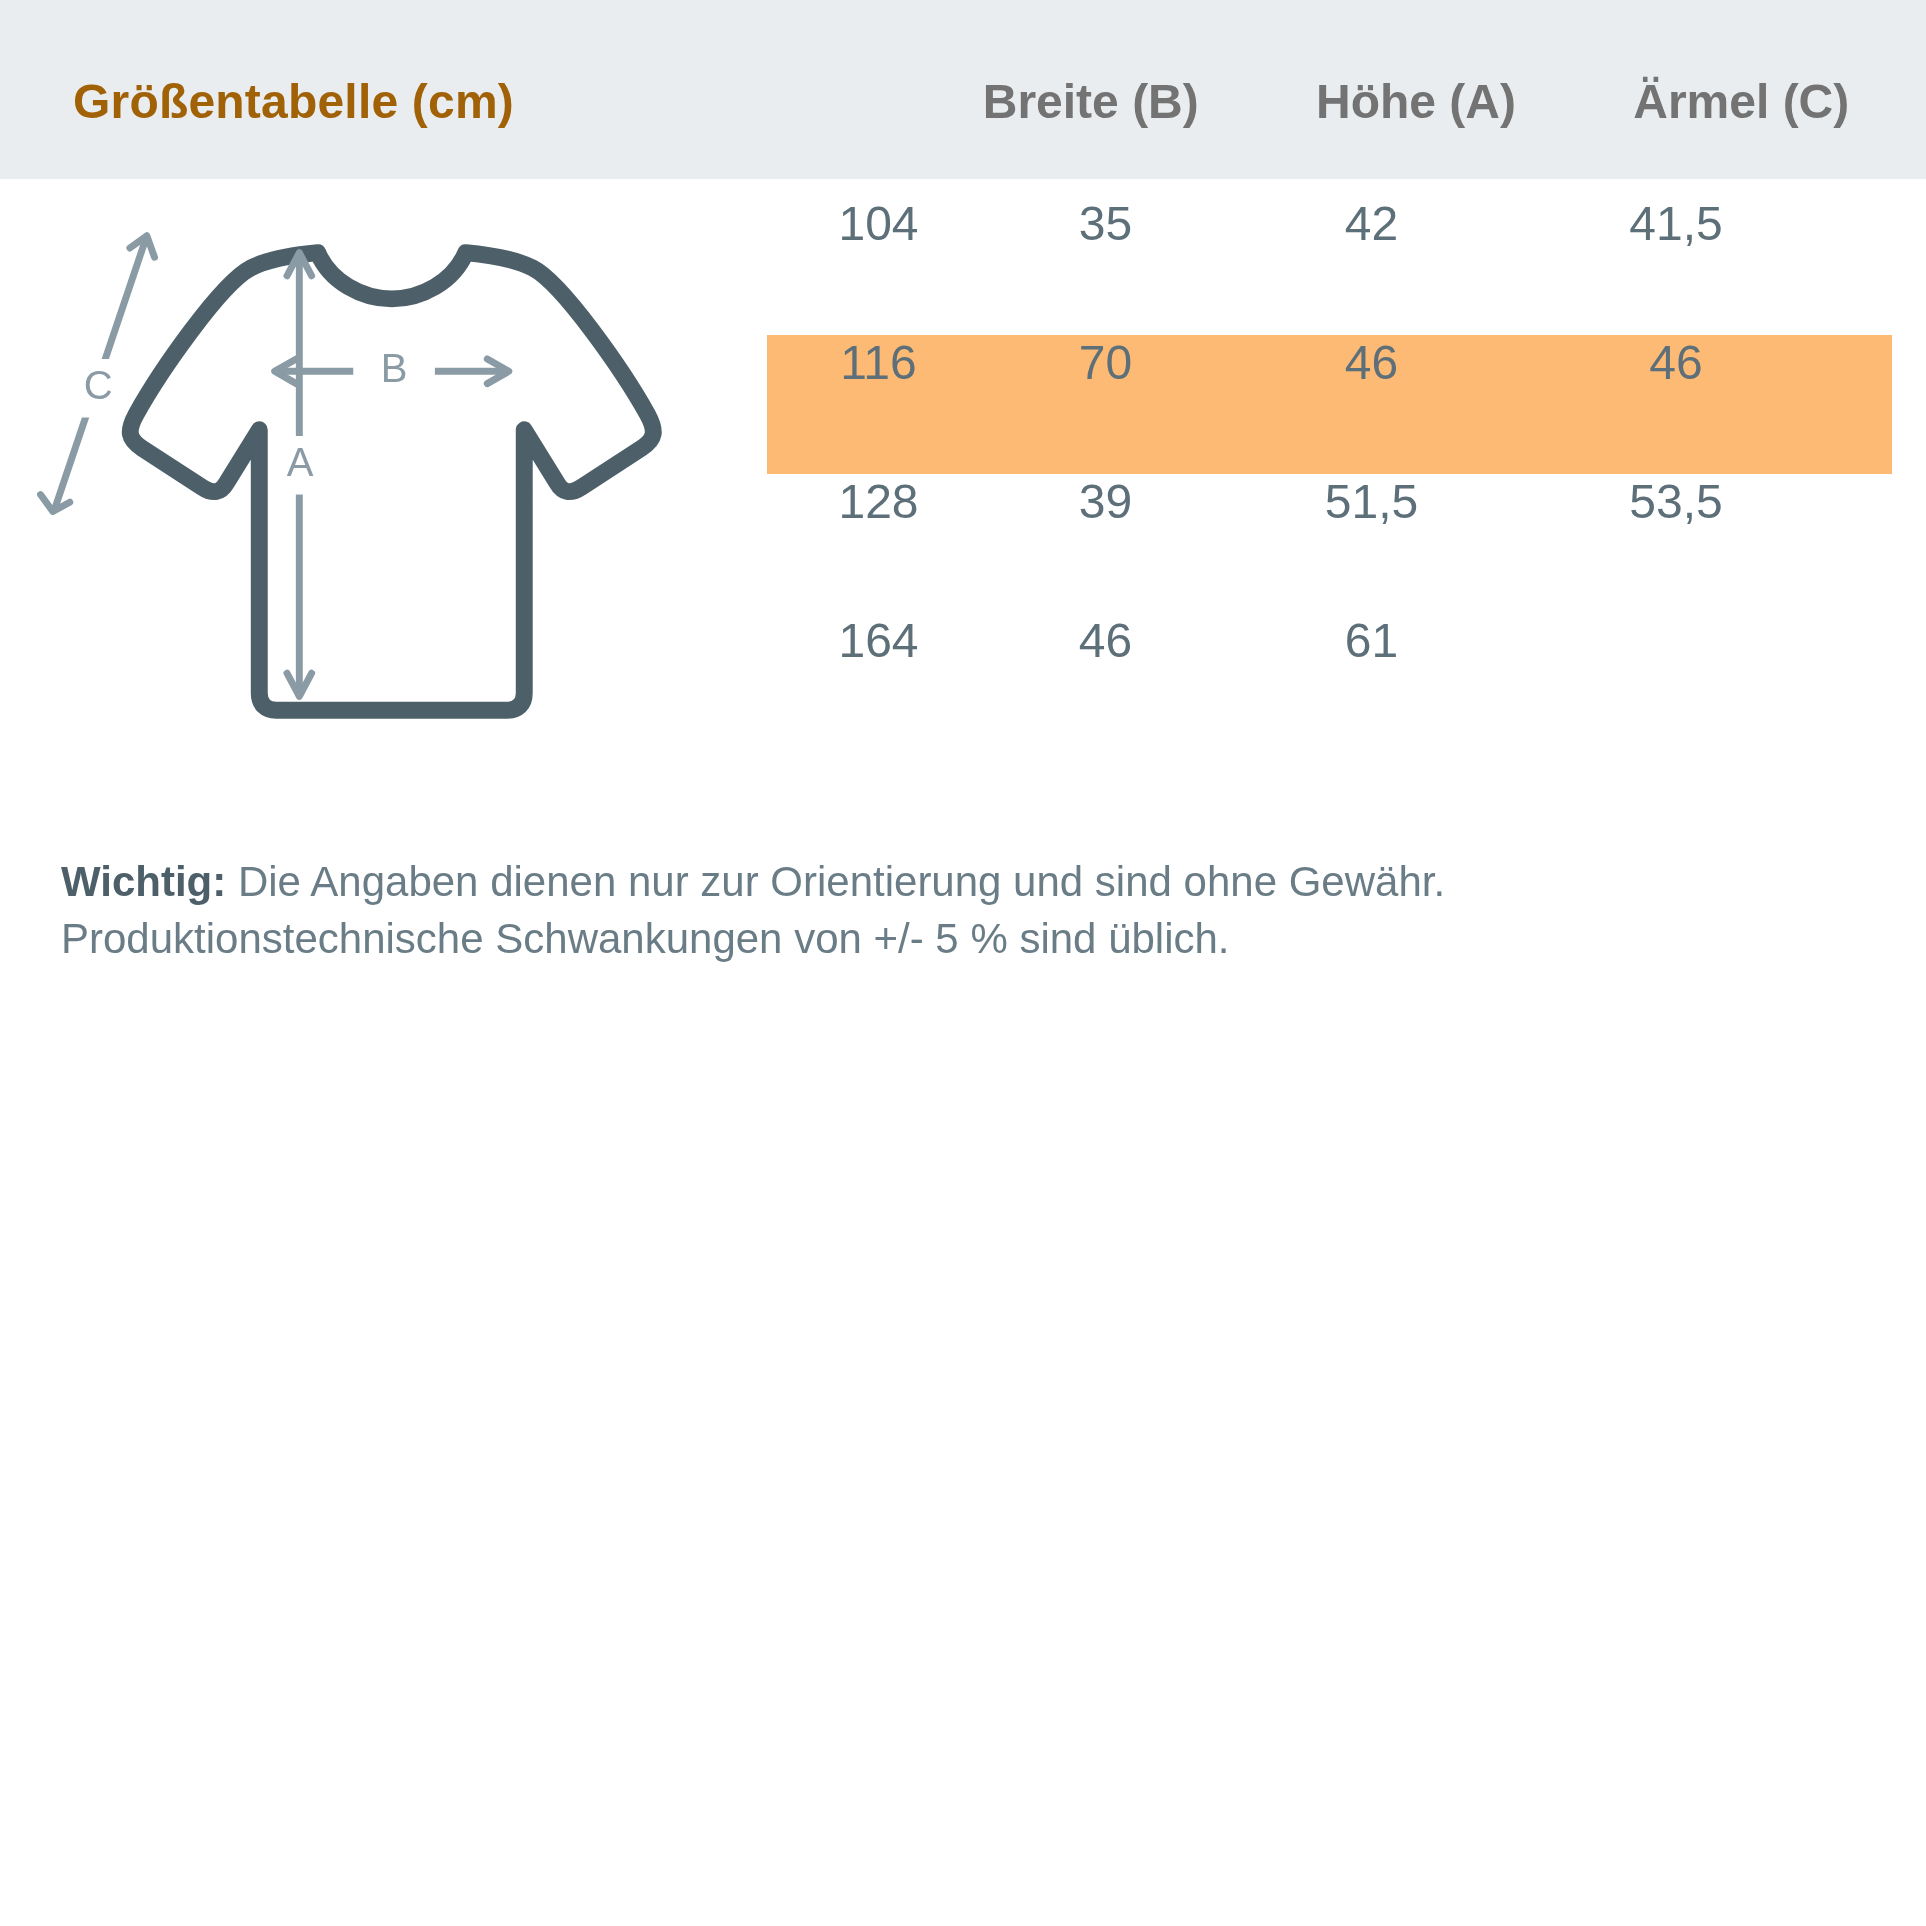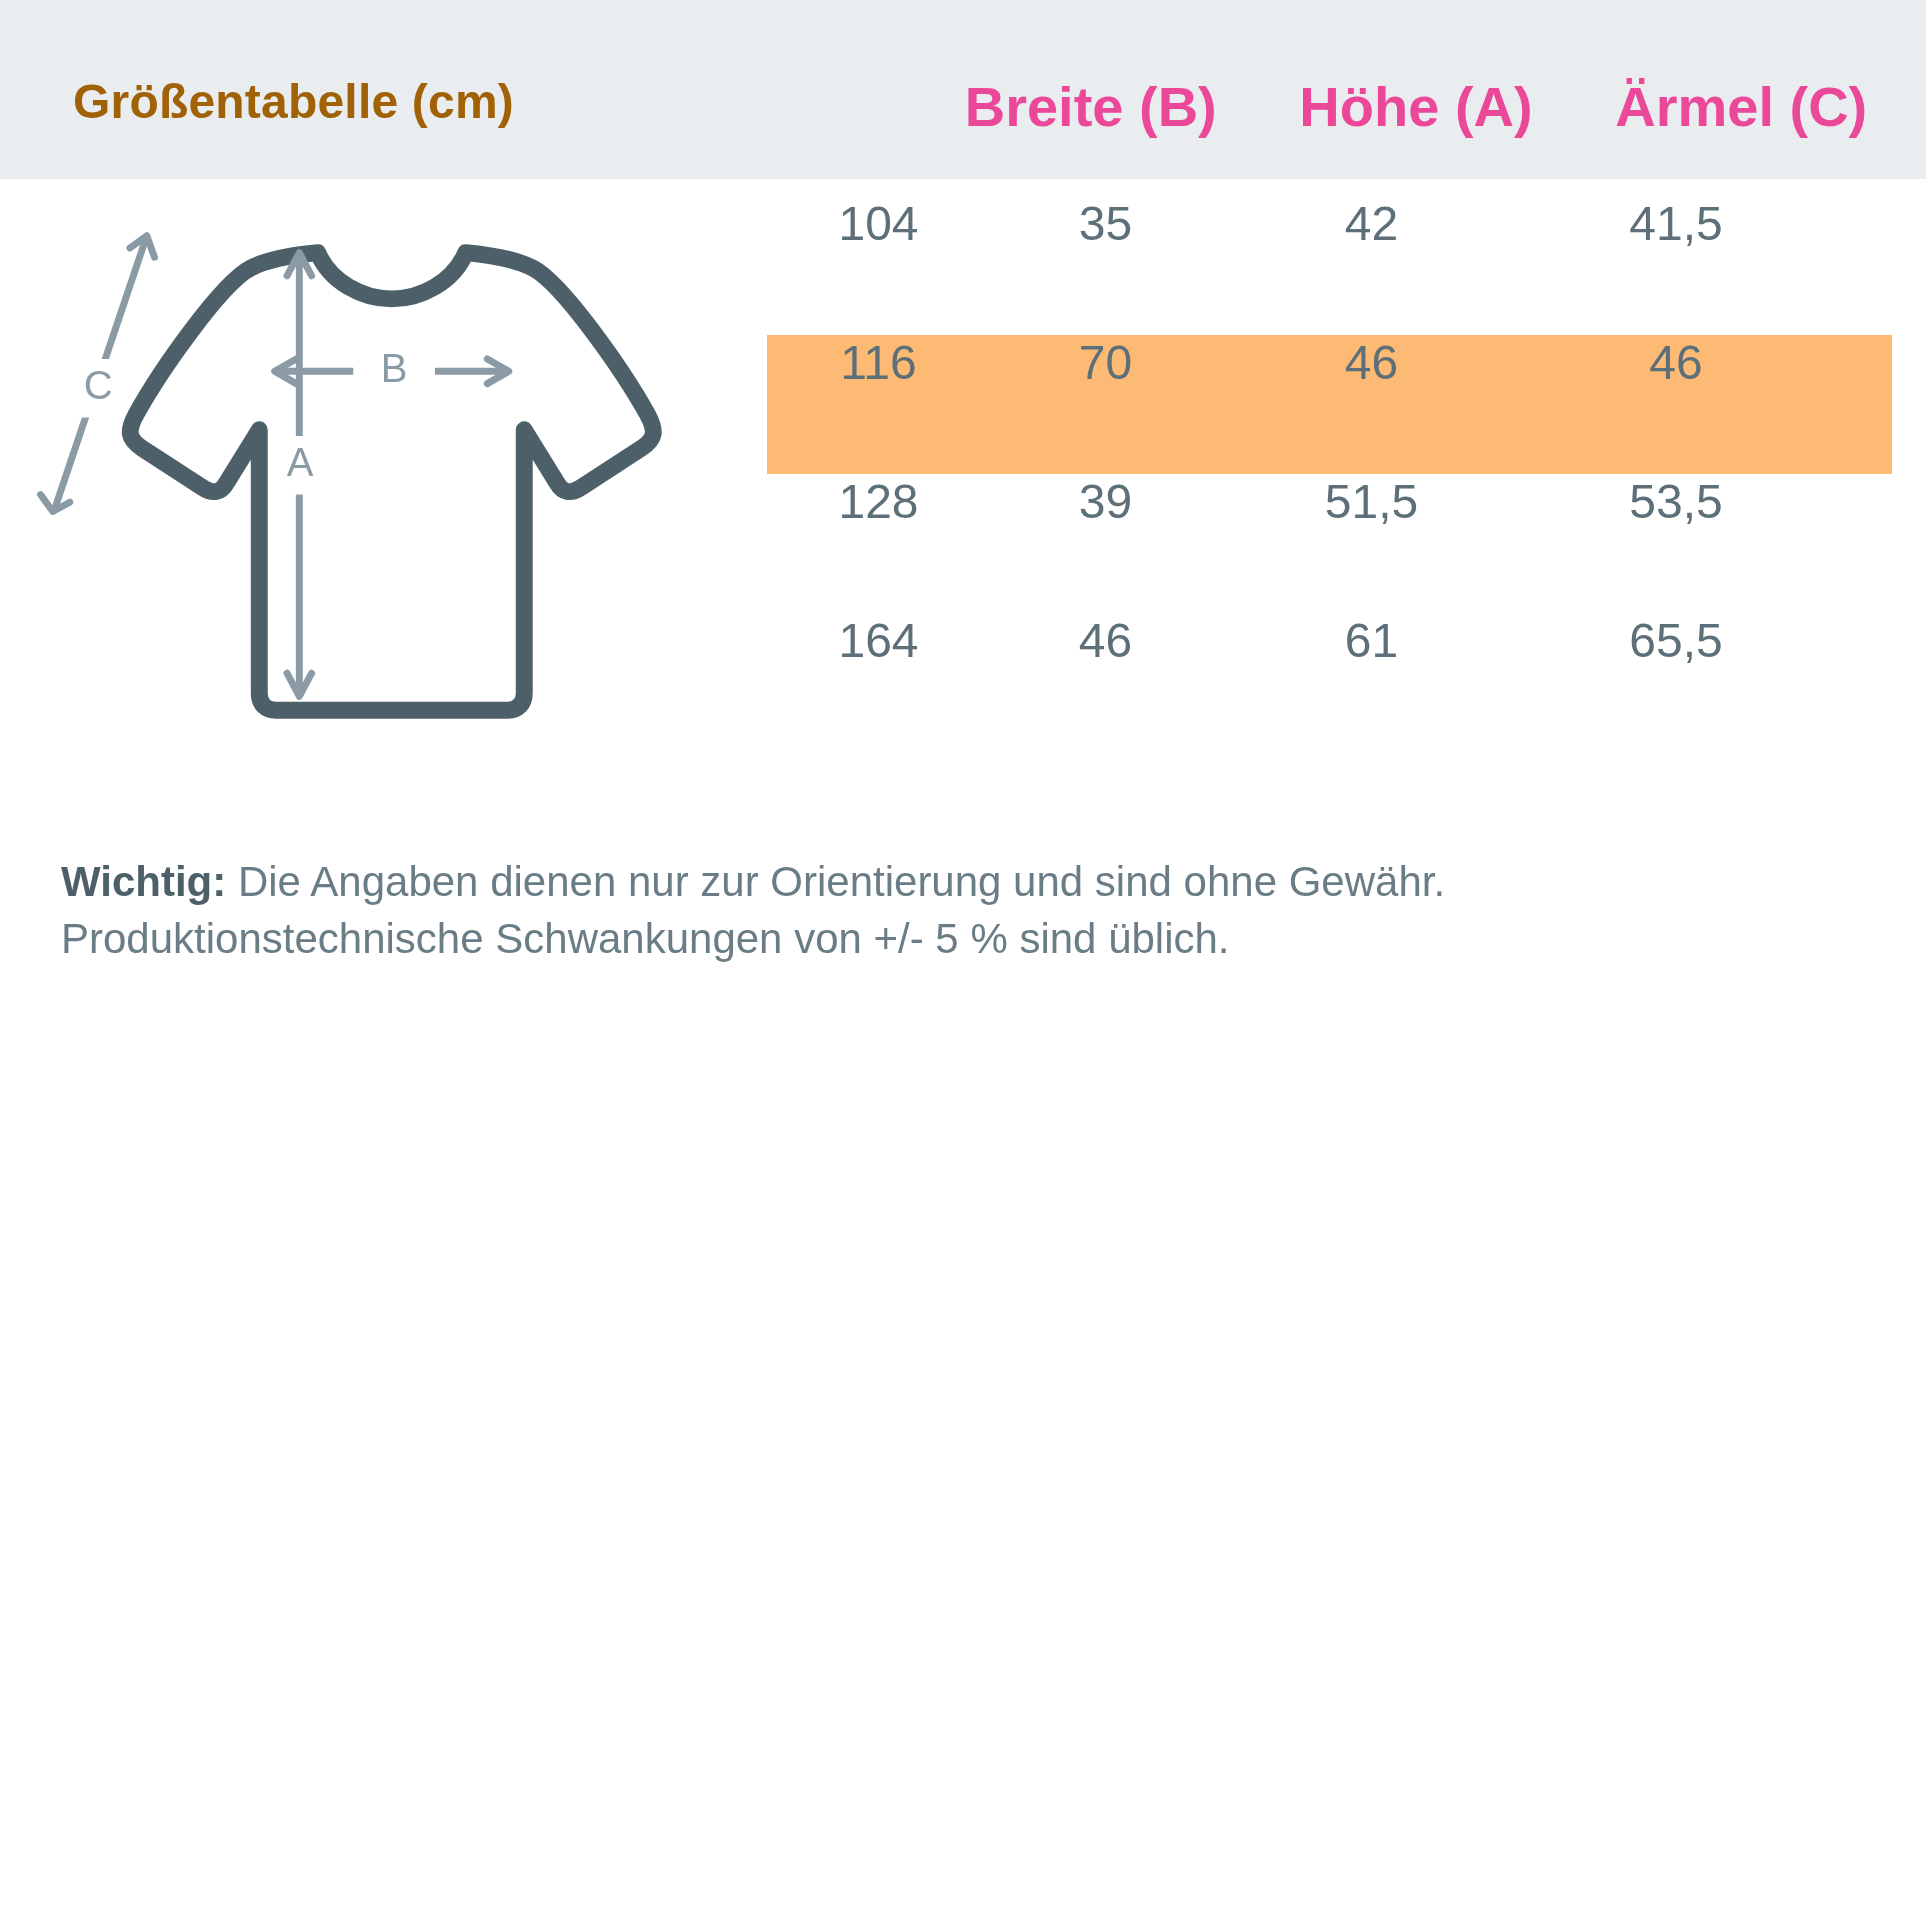--- a/index.html
+++ b/index.html
@@ -42,23 +42,23 @@
     white-space: nowrap;
   }
   .header-cols {
     position: absolute;
     left: 948px;
     top: 74px;
     width: 936px;
     display: flex;
     align-items: baseline;
     justify-content: flex-start;
-    font-size: 56px;
+    font-size: 48px;
     font-weight: bold;
-    color: #ec4899;
+    color: #737373;
     white-space: nowrap;
     gap: 43px;
   }
   .header-cols span {
     display: inline-block;
     text-align: center;
   }
   .hc-b { width: 308px; }
   .hc-a { width: 301px; }
   .hc-c { width: 308px; }
@@ -201,21 +201,20 @@
       <div class="cell c-b">39</div>
       <div class="cell c-a">51,5</div>
       <div class="cell c-c">53,5</div>
     </div>
 
 
     <div class="row">
       <div class="cell c-size">164</div>
       <div class="cell c-b">46</div>
       <div class="cell c-a">61</div>
-      <div class="cell c-c">65,5</div>
     </div>
 
   </div>
 
   <div class="note">
     <b>Wichtig:</b><span> Die Angaben dienen nur zur Orientierung und sind ohne Gewähr. Produktionstechnische Schwankungen von +/- 5 % sind üblich.</span>
   </div>
 
 </div>
 

